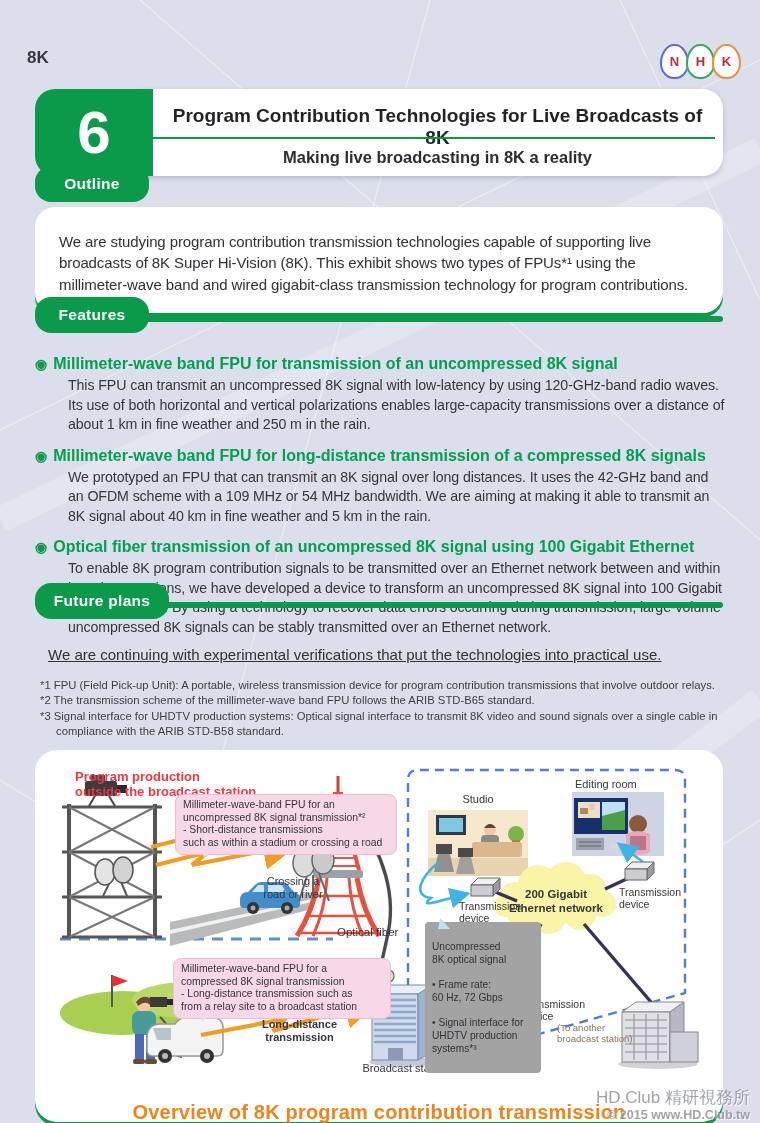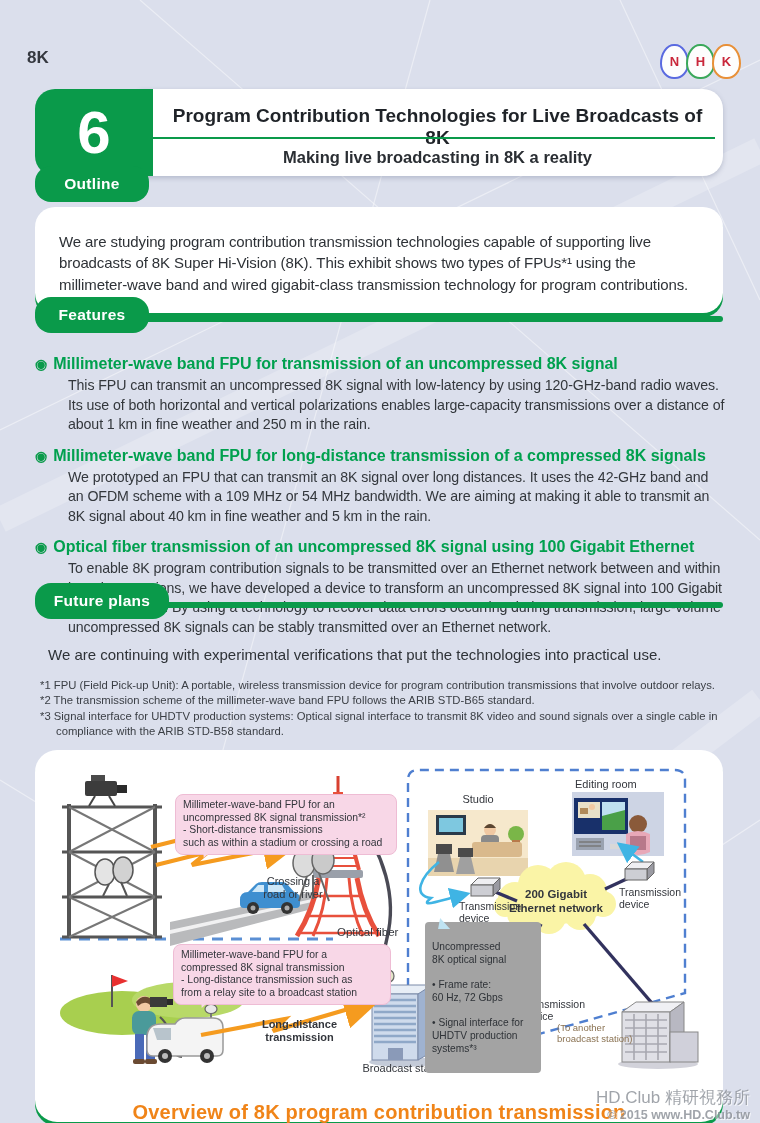--- a/index.html
+++ b/index.html
@@ -32,21 +32,21 @@
   .greenbar{position:absolute;background:#0a9a4a;height:6px;border-radius:3px;z-index:2;}
 
   #outlinebox{left:35px;top:180px;width:688px;height:106px;background:#fff;border-radius:20px;box-shadow:0 4px 0 #0a9a4a;z-index:2;box-sizing:border-box;padding:24px 18px 8px 24px;font-size:15px;line-height:1.42;color:#2e3237;letter-spacing:-0.1px;}
 
   #featureslist{left:35px;top:327px;width:690px;z-index:2;}
   .featitem{margin-bottom:11px;}
   .feathead{font-size:16px;font-weight:bold;color:#00a04e;line-height:1.2;}
   .bullet{color:#0a9a4a;font-size:14px;margin-right:6px;}
   .featbody{margin-left:33px;margin-top:3px;font-size:14.2px;line-height:1.37;color:#33373c;letter-spacing:-0.1px;}
 
-  #futuretext{left:48px;top:619px;width:660px;font-size:15px;color:#2e3237;z-index:2;}
+  #futuretext{left:48px;top:619px;width:660px;font-size:15px;color:#2e3237;z-index:2;text-decoration:underline;}
   #footnotes{left:40px;top:651px;width:692px;z-index:2;}
   .footnote{font-size:11.3px;line-height:1.35;color:#3a3e44;padding-left:16px;text-indent:-16px;}
 
   
   #diagram{left:35px;top:723px;width:688px;height:372px;background:#fff;border-radius:22px;box-shadow:0 4px 0 #0a9a4a;z-index:2;}
   #diagsvg{position:absolute;left:0;top:0;z-index:1;}
   .dlabel{position:absolute;z-index:3;line-height:1.18;color:#33363c;}
   .redlabel{color:#e83a45;font-weight:bold;font-size:13px;line-height:1.15;}
   .pinkcallout{position:absolute;z-index:4;background:#f8d7e7;border:1px solid #eebcd4;border-radius:8px;padding:4px 7px;font-size:10.4px;line-height:1.22;color:#33363c;}
   .pinkcallout::after{content:"";position:absolute;left:22px;bottom:-11px;border:7px solid transparent;border-top:12px solid #f8d7e7;transform:skewX(-28deg);}
@@ -369,20 +369,22 @@
           <circle cx="62" cy="46" r="7" fill="#333"></circle>
             <circle cx="62" cy="46" r="3" fill="#bbb"></circle>
         </g>
       </g>
 
       <g fill="none" stroke="#f59b1f" stroke-width="4.2">
         <polyline points="166,285 250,269 238,281 334,253" marker-end="url(#mOr)"></polyline>
       </g>
     </svg>
 
+    <div class="dlabel redlabel preline" style="left:40px;top:20px;">Program production
+outside the broadcast station</div>
 
     <div class="pinkcallout preline" style="left:140px;top:44px;width:206px;">Millimeter-wave-band FPU for an
 uncompressed 8K signal transmission*²
 - Short-distance transmissions
 such as within a stadium or  crossing a road</div>
 
     <div class="dlabel preline" style="left:208px;top:125px;width:100px;text-align:center;font-size:11px;">Crossing a
 road or river</div>
 
     <div class="dlabel" style="left:302px;top:176px;font-size:11.5px;">Optical fiber</div>
@@ -405,21 +407,21 @@
     <div id="bluecallout" class="preline" style="left:390px;top:172px;width:102px;">
       <div class="preline">Uncompressed
 8K optical signal</div>
       <div class="preline">• Frame rate:
    60 Hz, 72 Gbps</div>
       <div class="preline">• Signal interface for
    UHDTV production
    systems*³</div>
     </div>
 
-    <div class="pinkcallout preline" style="left:138px;top:194px;width:202px;">Millimeter-wave-band FPU for a
+    <div class="pinkcallout preline" style="left:138px;top:208px;width:202px;">Millimeter-wave-band FPU for a
 compressed 8K signal transmission
 - Long-distance transmission such as
 from a relay site to a broadcast station</div>
 
     <div class="dlabel preline" style="left:202px;top:268px;width:125px;text-align:center;font-size:11px;font-weight:bold;">Long-distance
 transmission</div>
 
     <div class="dlabel" style="left:300px;top:312px;width:140px;text-align:center;font-size:11px;">Broadcast station</div>
 
     <div class="dlabel preline" style="left:522px;top:272px;width:110px;font-size:9.5px;color:#8a7252;">(To another

